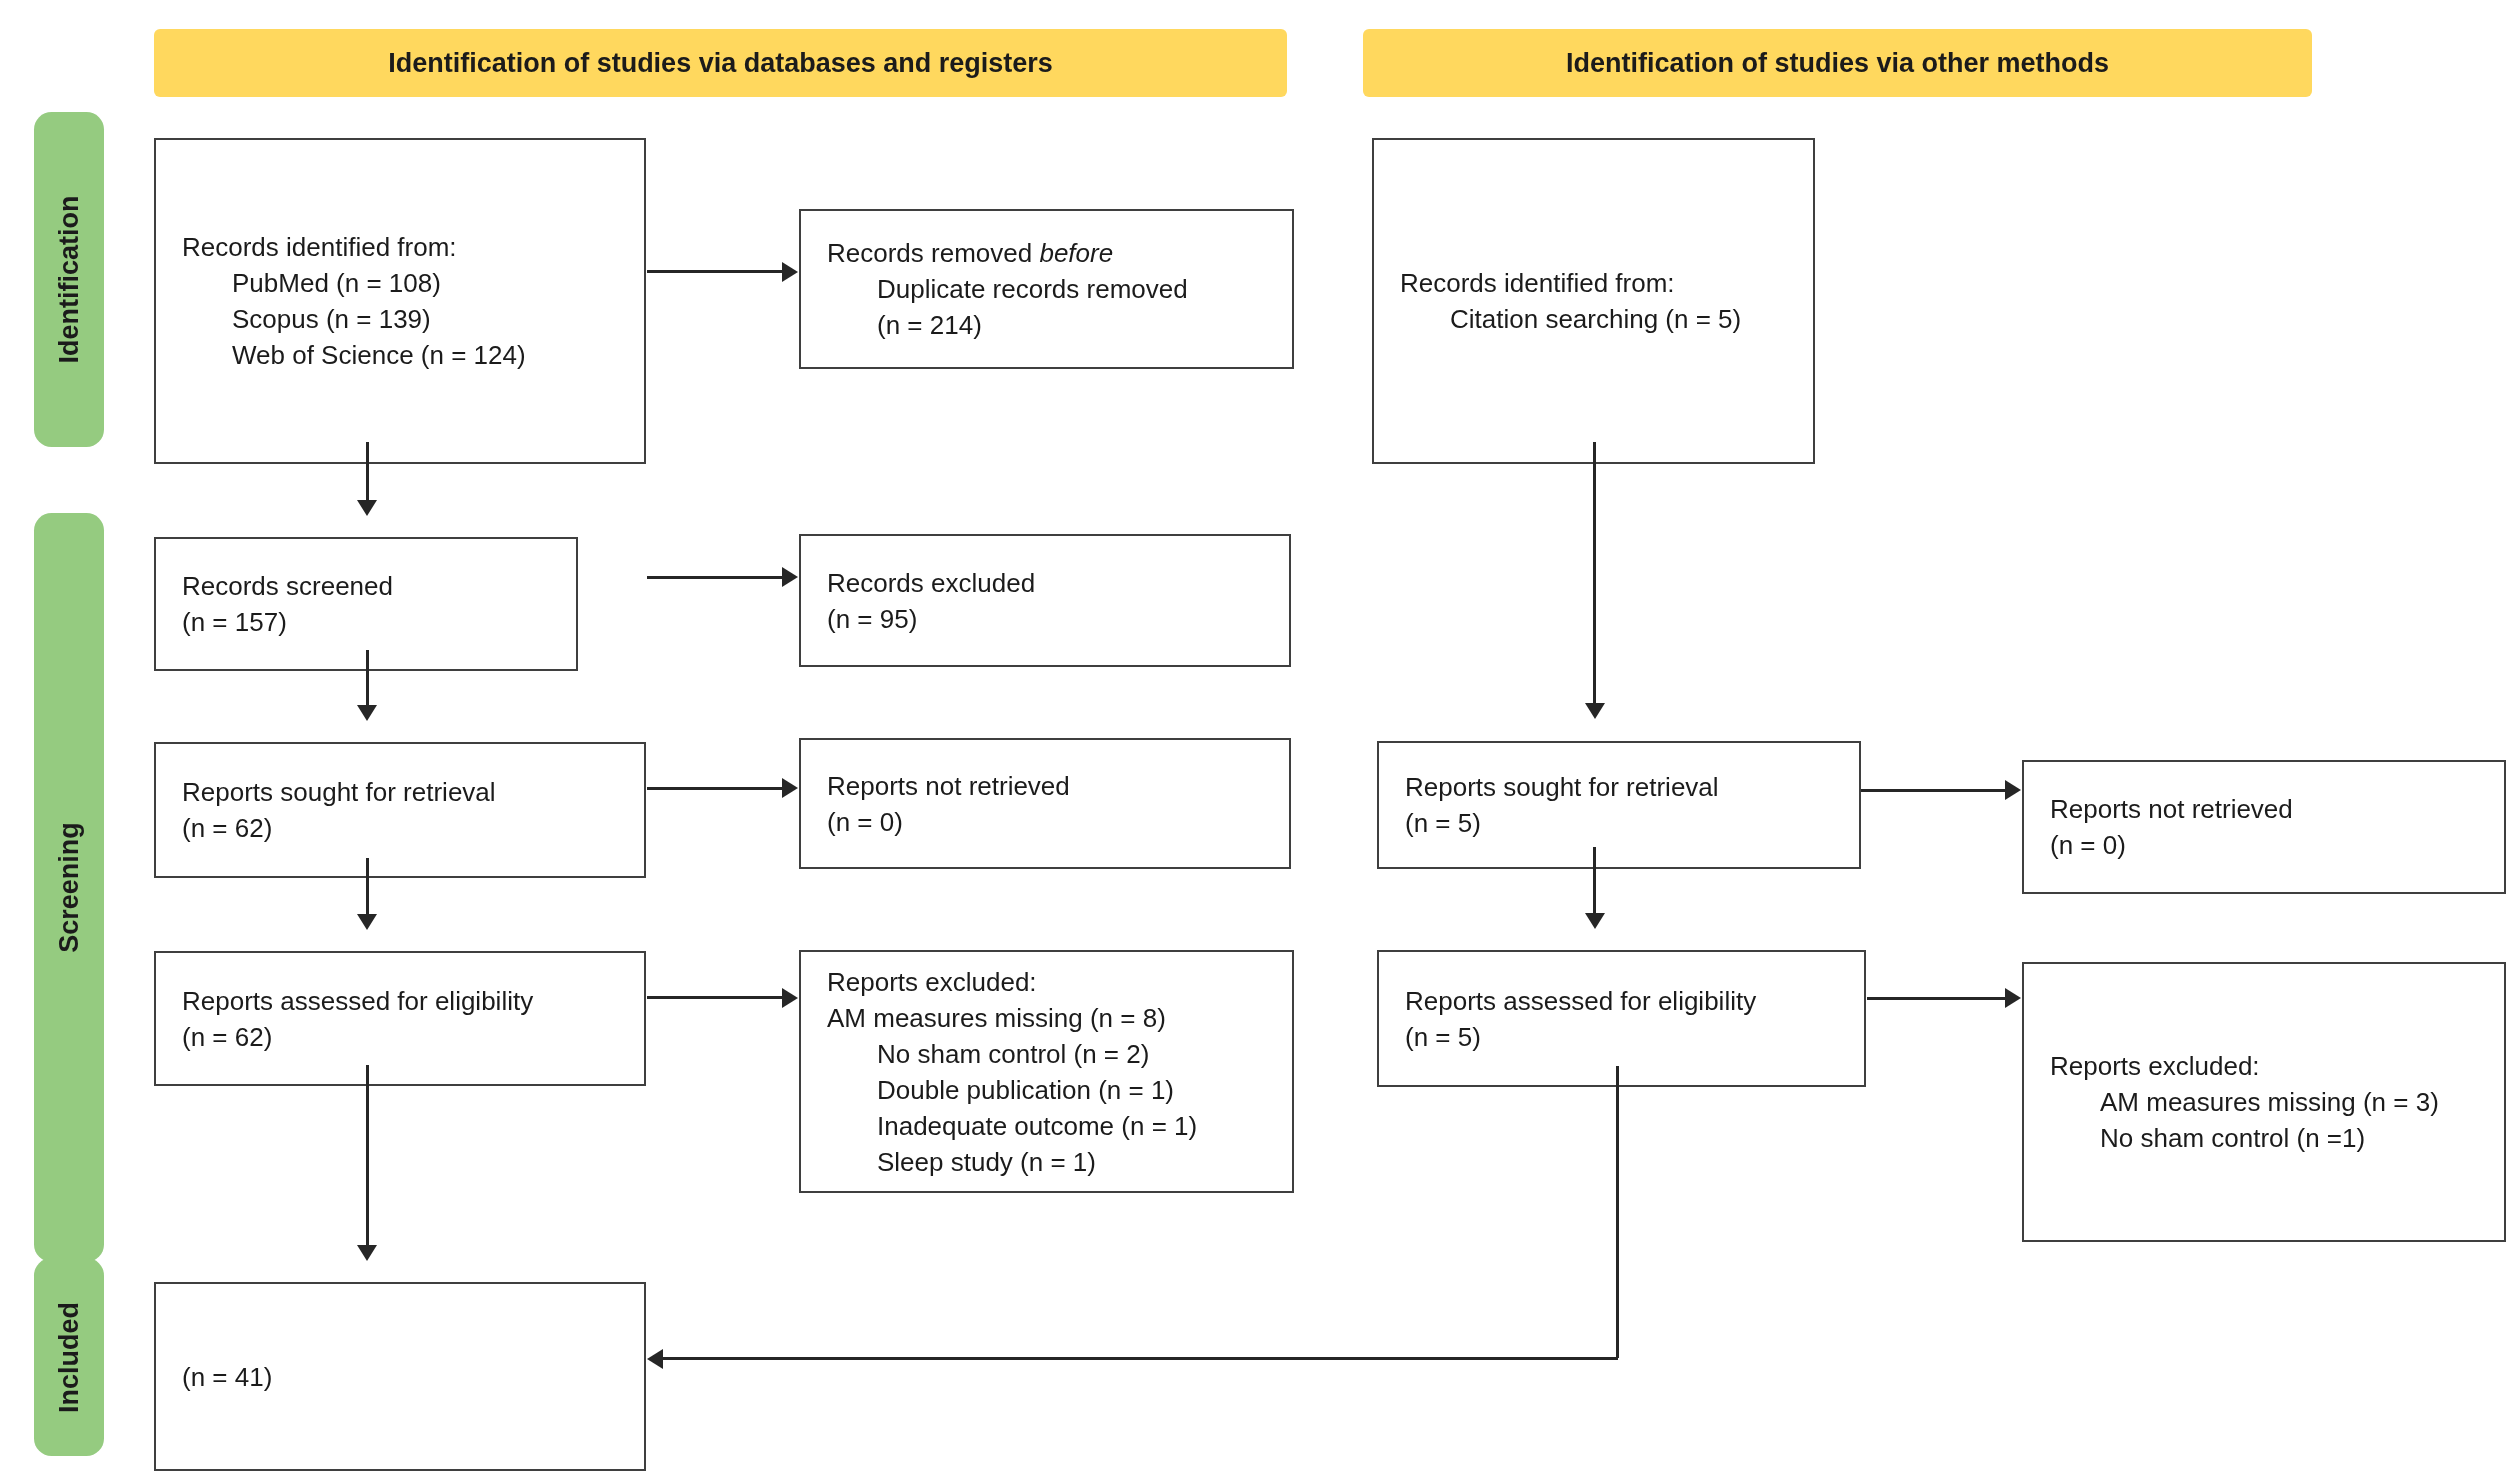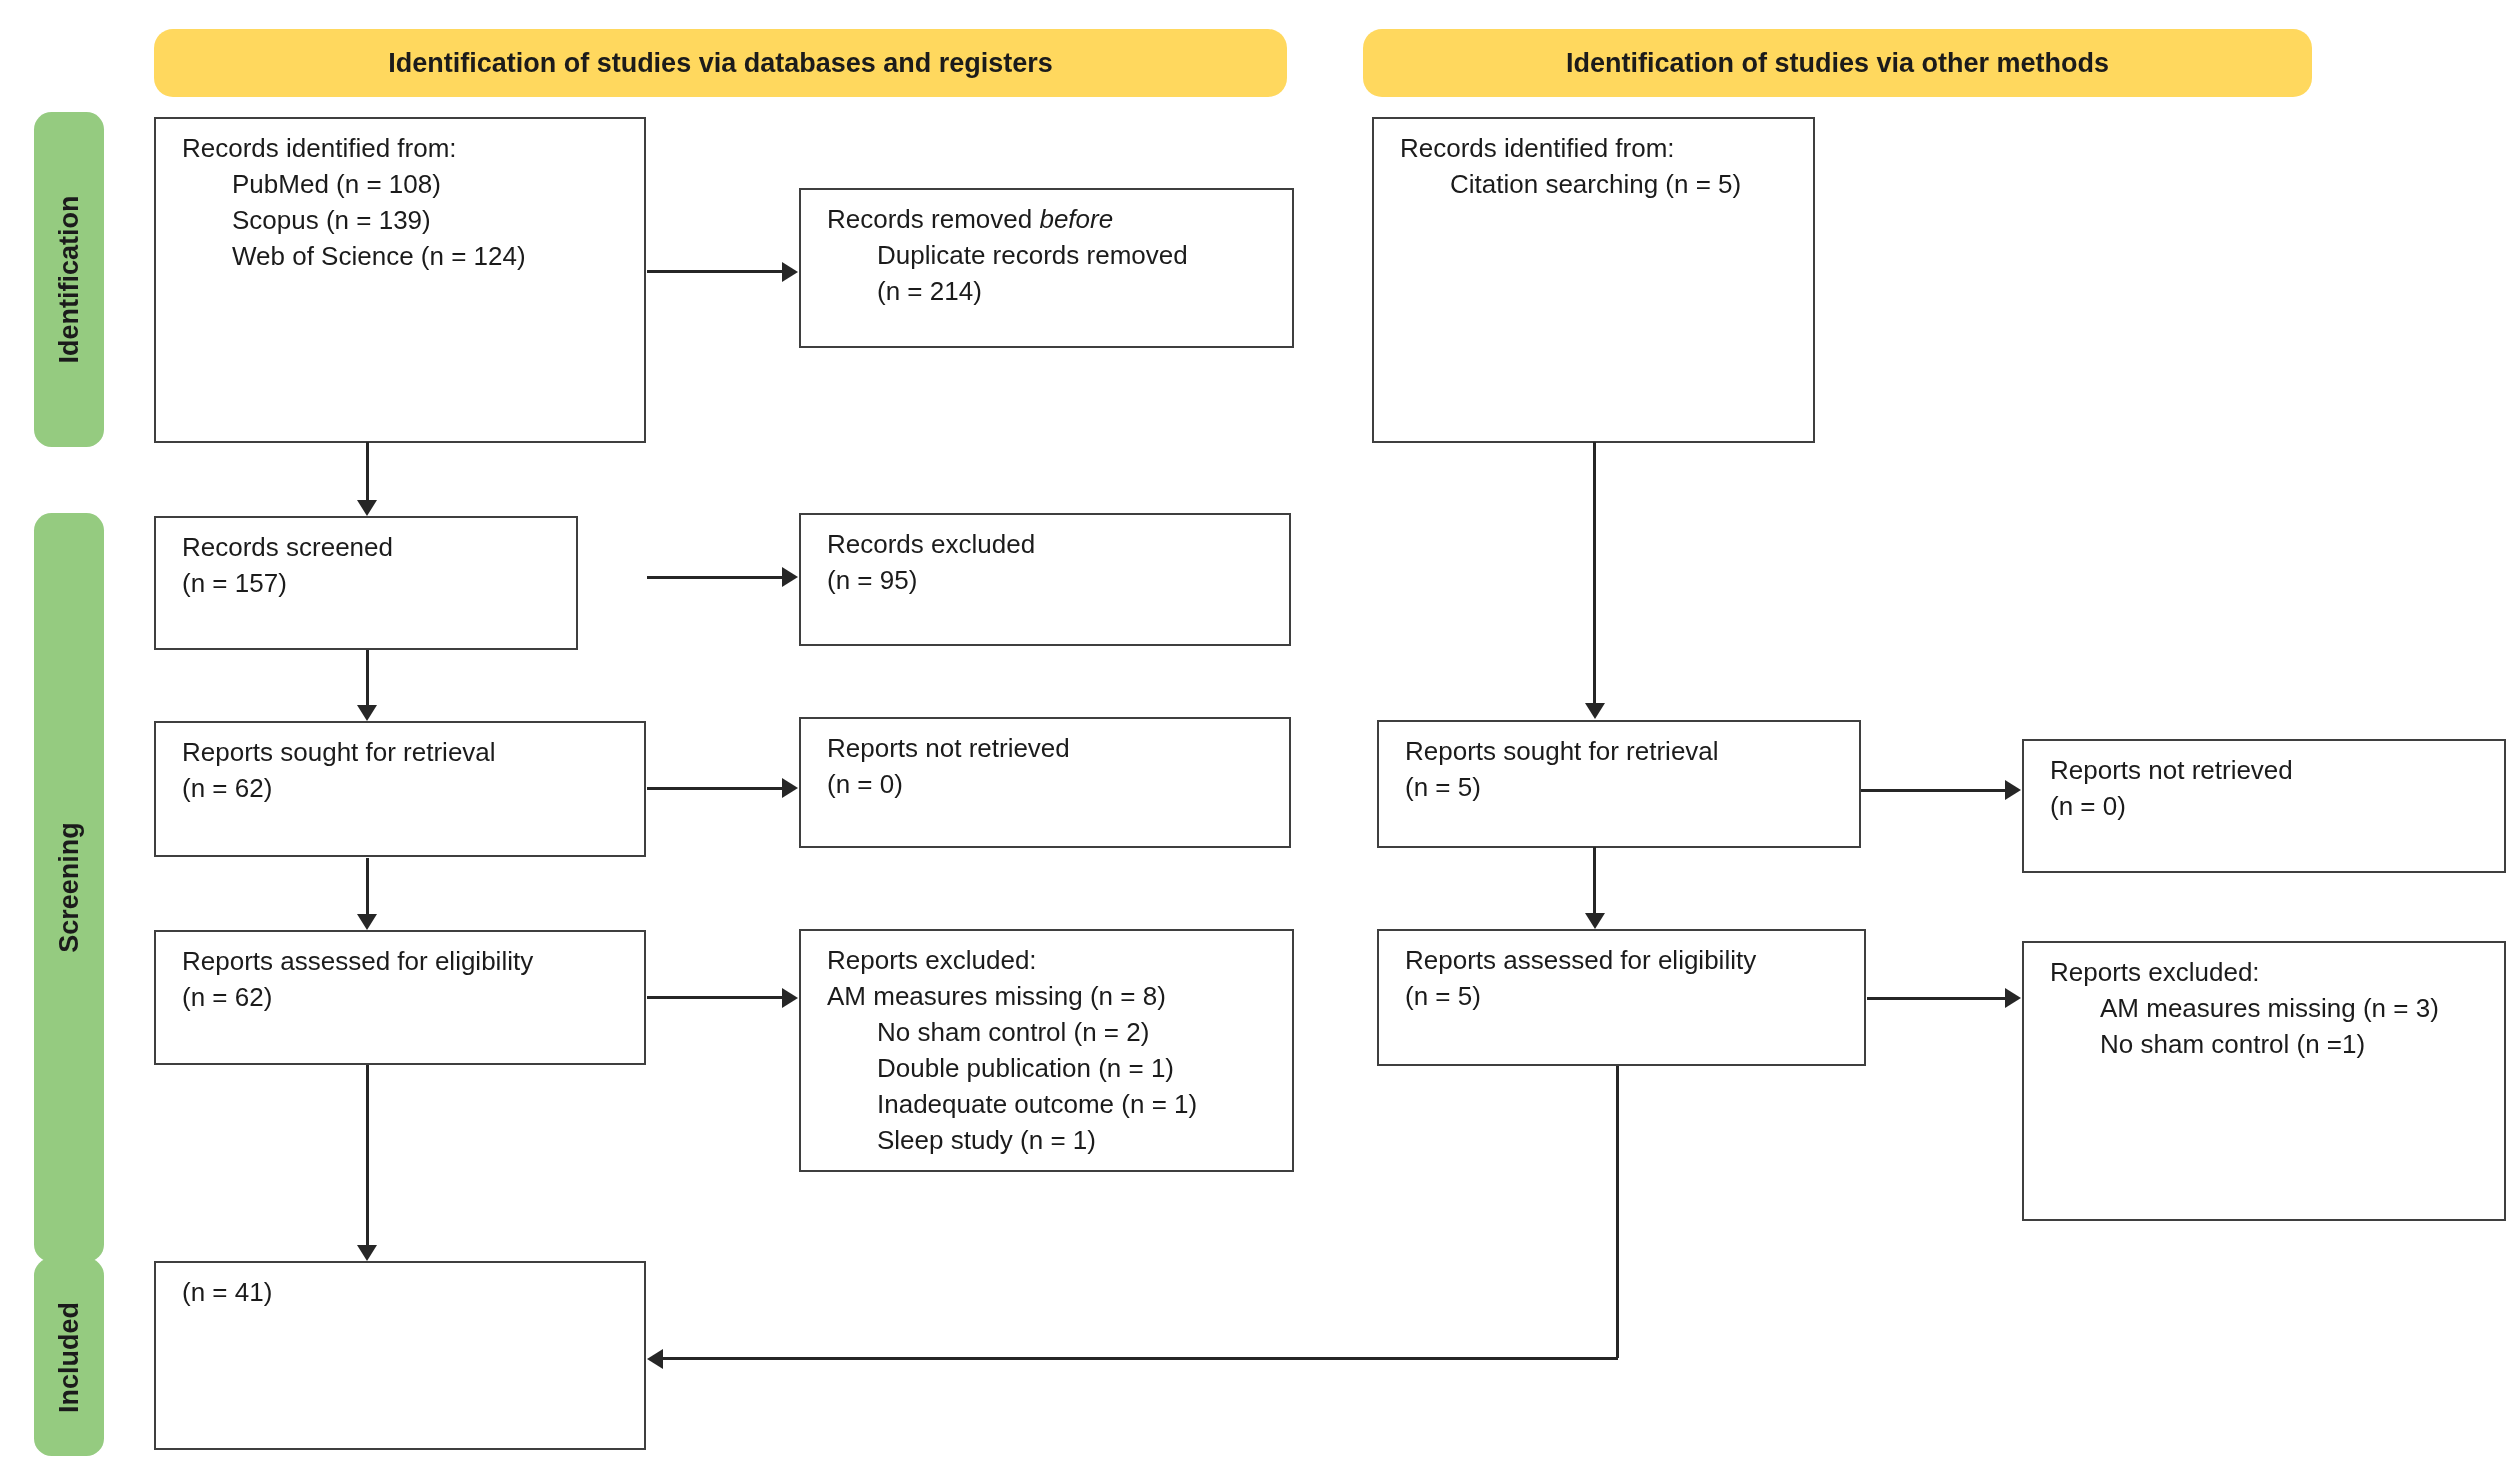--- a/index.html
+++ b/index.html
@@ -14,43 +14,43 @@
     position:relative;
     width:2512px;height:1477px;
     background:#ffffff;
     font-family:"Liberation Sans",sans-serif;
     color:var(--ink);
     overflow:hidden;
   }
   .banner{
     position:absolute;
     background:var(--banner);
-    border-radius:19px;
+    border-radius:6px;
     display:flex;align-items:center;justify-content:center;
     font-size:27px;font-weight:bold;
   }
   .sidelabel{
     position:absolute;
     background:var(--green);
     border-radius:17.5px;
     display:flex;align-items:center;justify-content:center;
   }
   .sidelabel span{
     transform:rotate(-90deg);
     white-space:nowrap;
     font-size:27px;font-weight:bold;
   }
   .box{
     position:absolute;
     background:#ffffff;
     border:2.9px solid var(--border);
     box-sizing:border-box;
-    display:flex;flex-direction:column;
+    display:flex;flex-direction:column;justify-content:center;
     padding:10.5px 16.3px 10.5px 26px;
-    font-size:26px;line-height:36px;
+    font-size:26px;line-height:36px;margin-top:21px;
   }
   .line{white-space:nowrap;}
   .indent{padding-left:50px;}
   .vline,.hline{position:absolute;background:var(--arrow);}
   .head{position:absolute;width:0;height:0;}
   .head-down{border-left:10px solid transparent;border-right:10px solid transparent;border-top:16.3px solid var(--arrow);}
   .head-right{border-top:10px solid transparent;border-bottom:10px solid transparent;border-left:16.3px solid var(--arrow);}
   .head-left{border-top:10px solid transparent;border-bottom:10px solid transparent;border-right:16.3px solid var(--arrow);}
   i{}
 </style>

